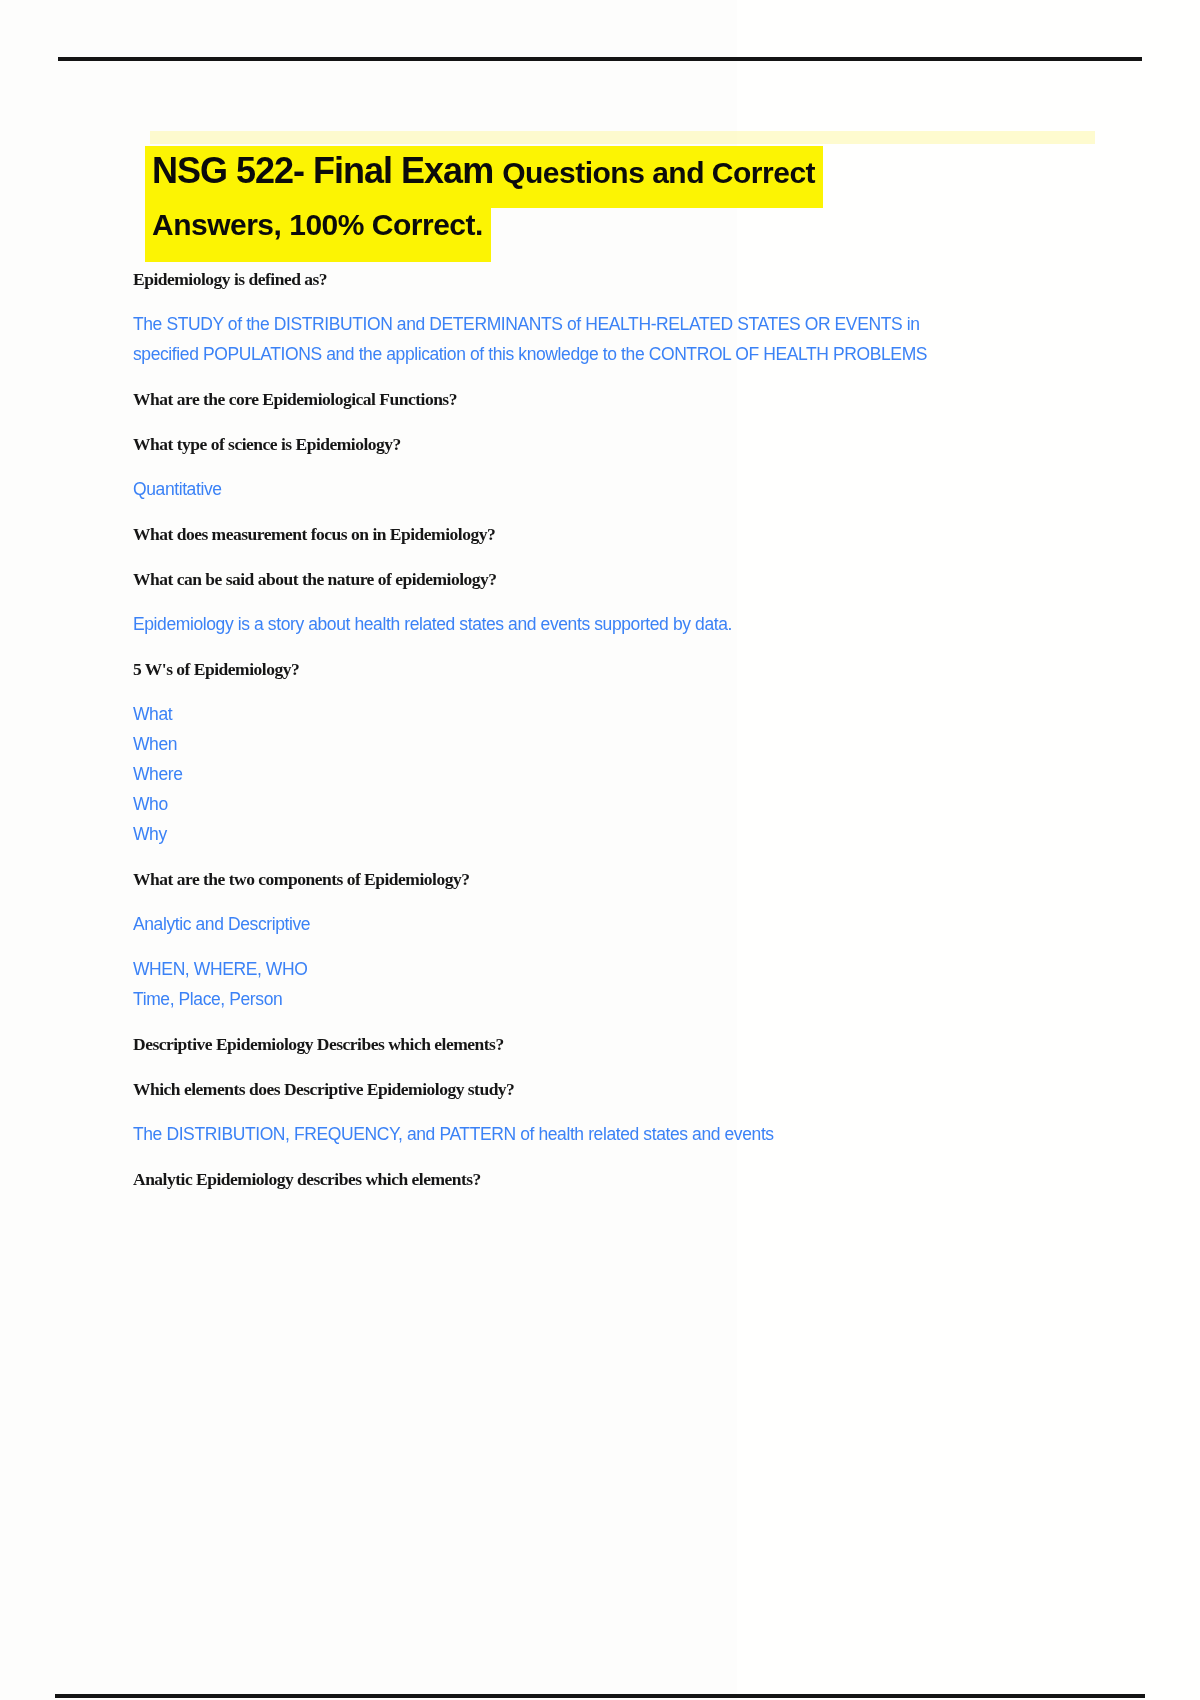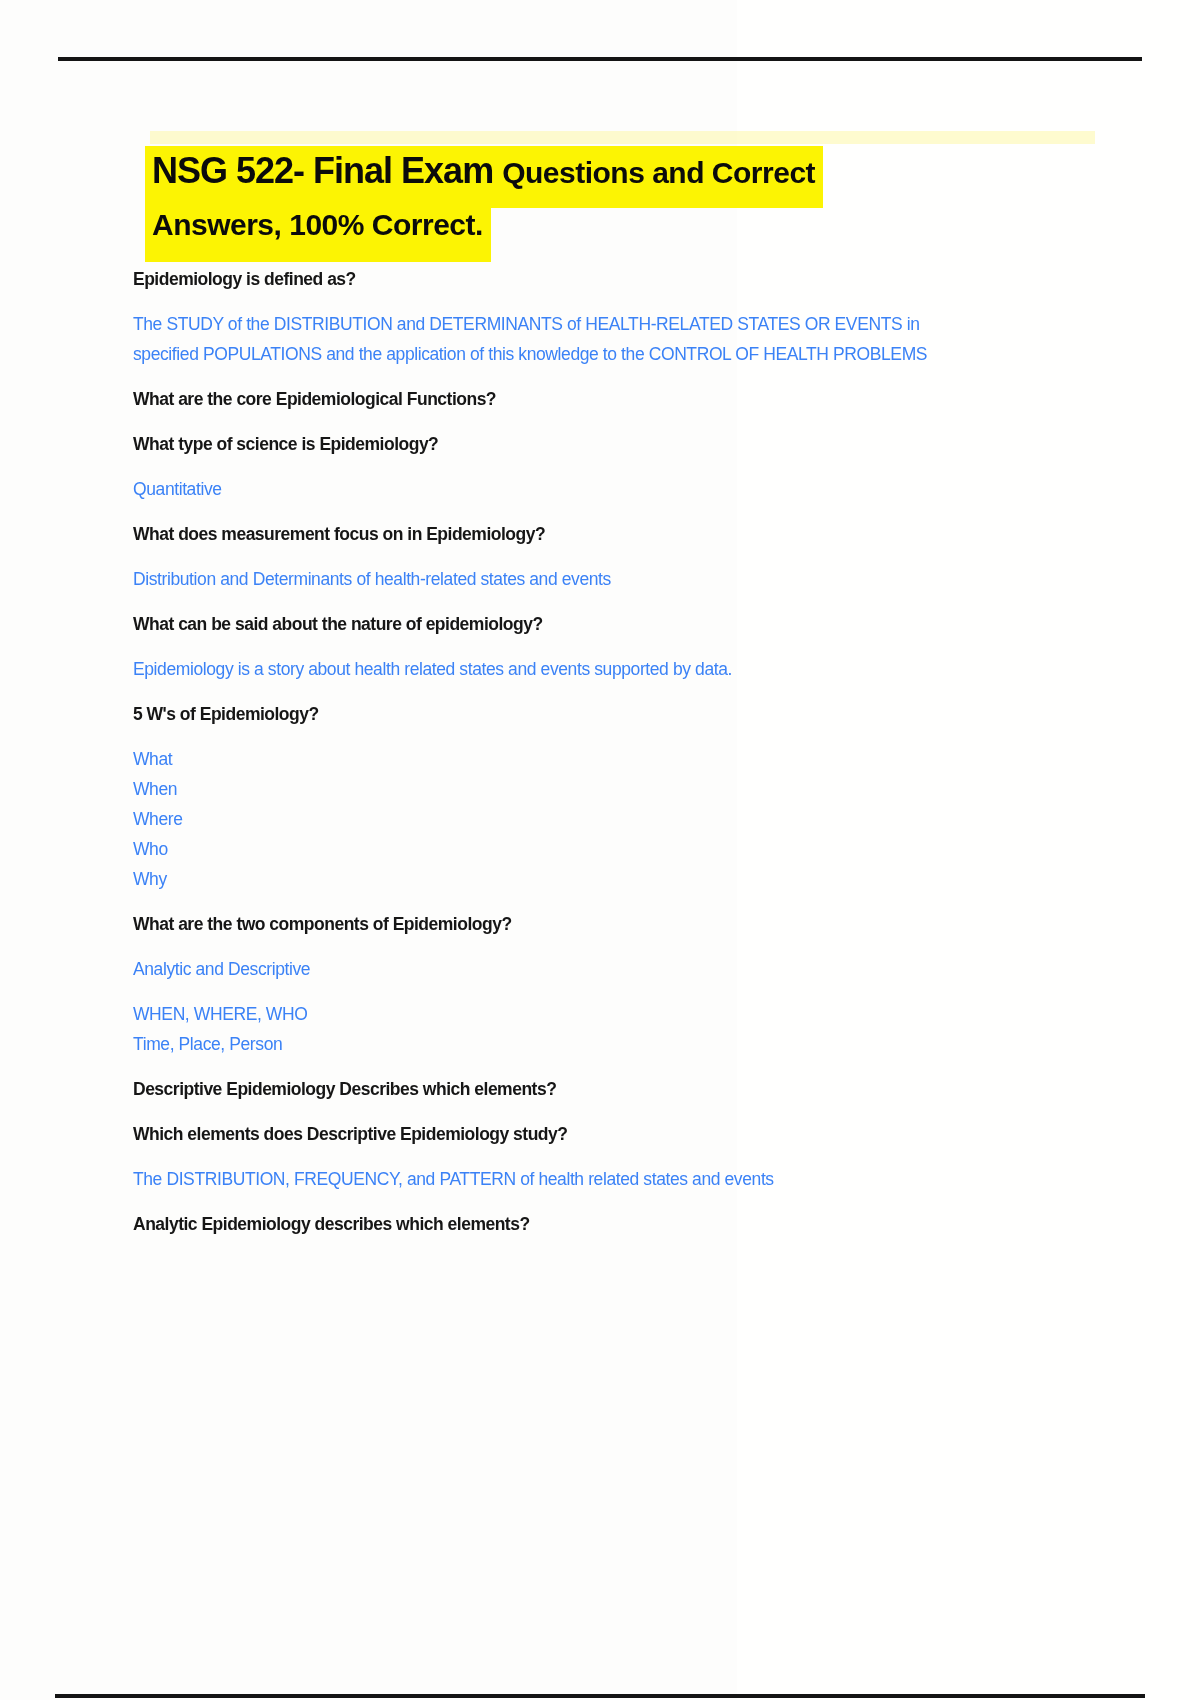--- a/index.html
+++ b/index.html
@@ -72,20 +72,21 @@
   .line {
     line-height: 30px;
     white-space: nowrap;
     font-size: 17.5px;
     letter-spacing: -0.4px;
   }
   .q .line {
     font-weight: bold;
     color: #161616;
     letter-spacing: -0.5px;
+    font-family: Liberation Serif, serif;
   }
   .a .line {
     color: #3b82f6;
   }
 </style>
 </head>
 <body>
 
 <div class="page">
 
@@ -114,23 +115,20 @@
         <div class="line">What are the core Epidemiological Functions?</div>
       </div>
       <div class="block q">
         <div class="line">What type of science is Epidemiology?</div>
       </div>
       <div class="block a">
         <div class="line">Quantitative</div>
       </div>
       <div class="block q">
         <div class="line">What does measurement focus on in Epidemiology?</div>
-      </div>
-      <div class="block a">
-        <div class="line">Distribution and Determinants of health-related states and events</div>
       </div>
       <div class="block q">
         <div class="line">What can be said about the nature of epidemiology?</div>
       </div>
       <div class="block a">
         <div class="line">Epidemiology is a story about health related states and events supported by data.</div>
       </div>
       <div class="block q">
         <div class="line">5 W's of Epidemiology?</div>
       </div>

